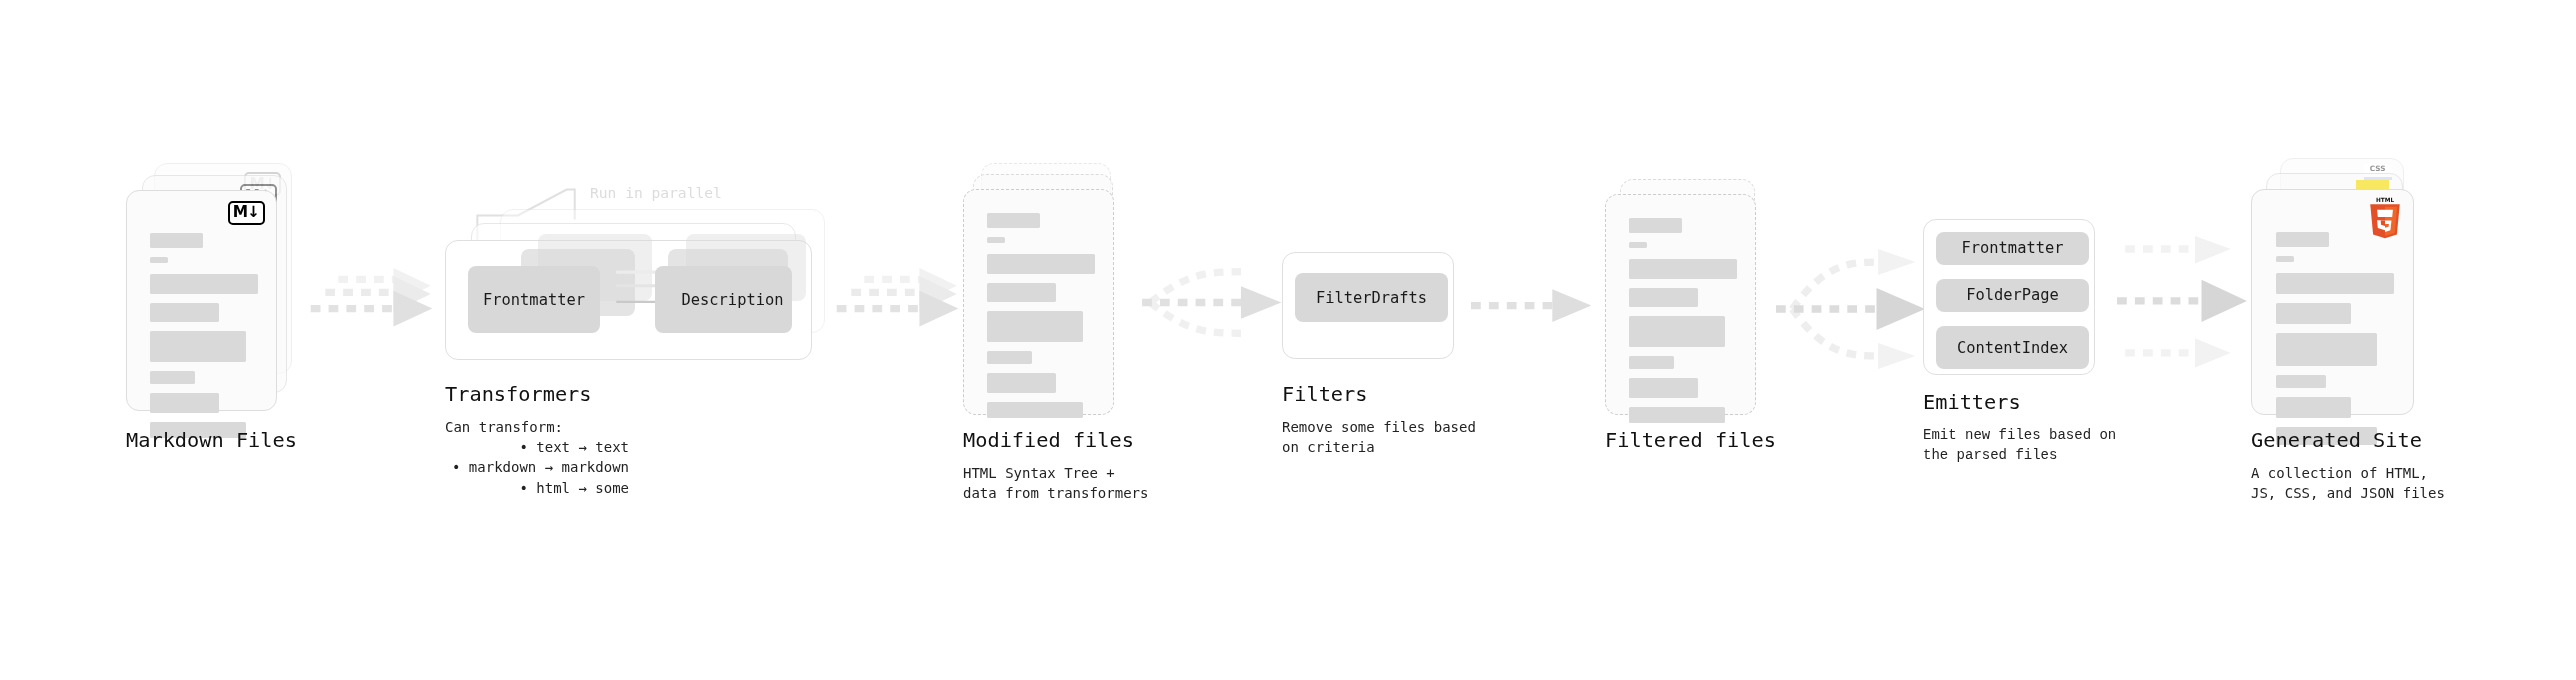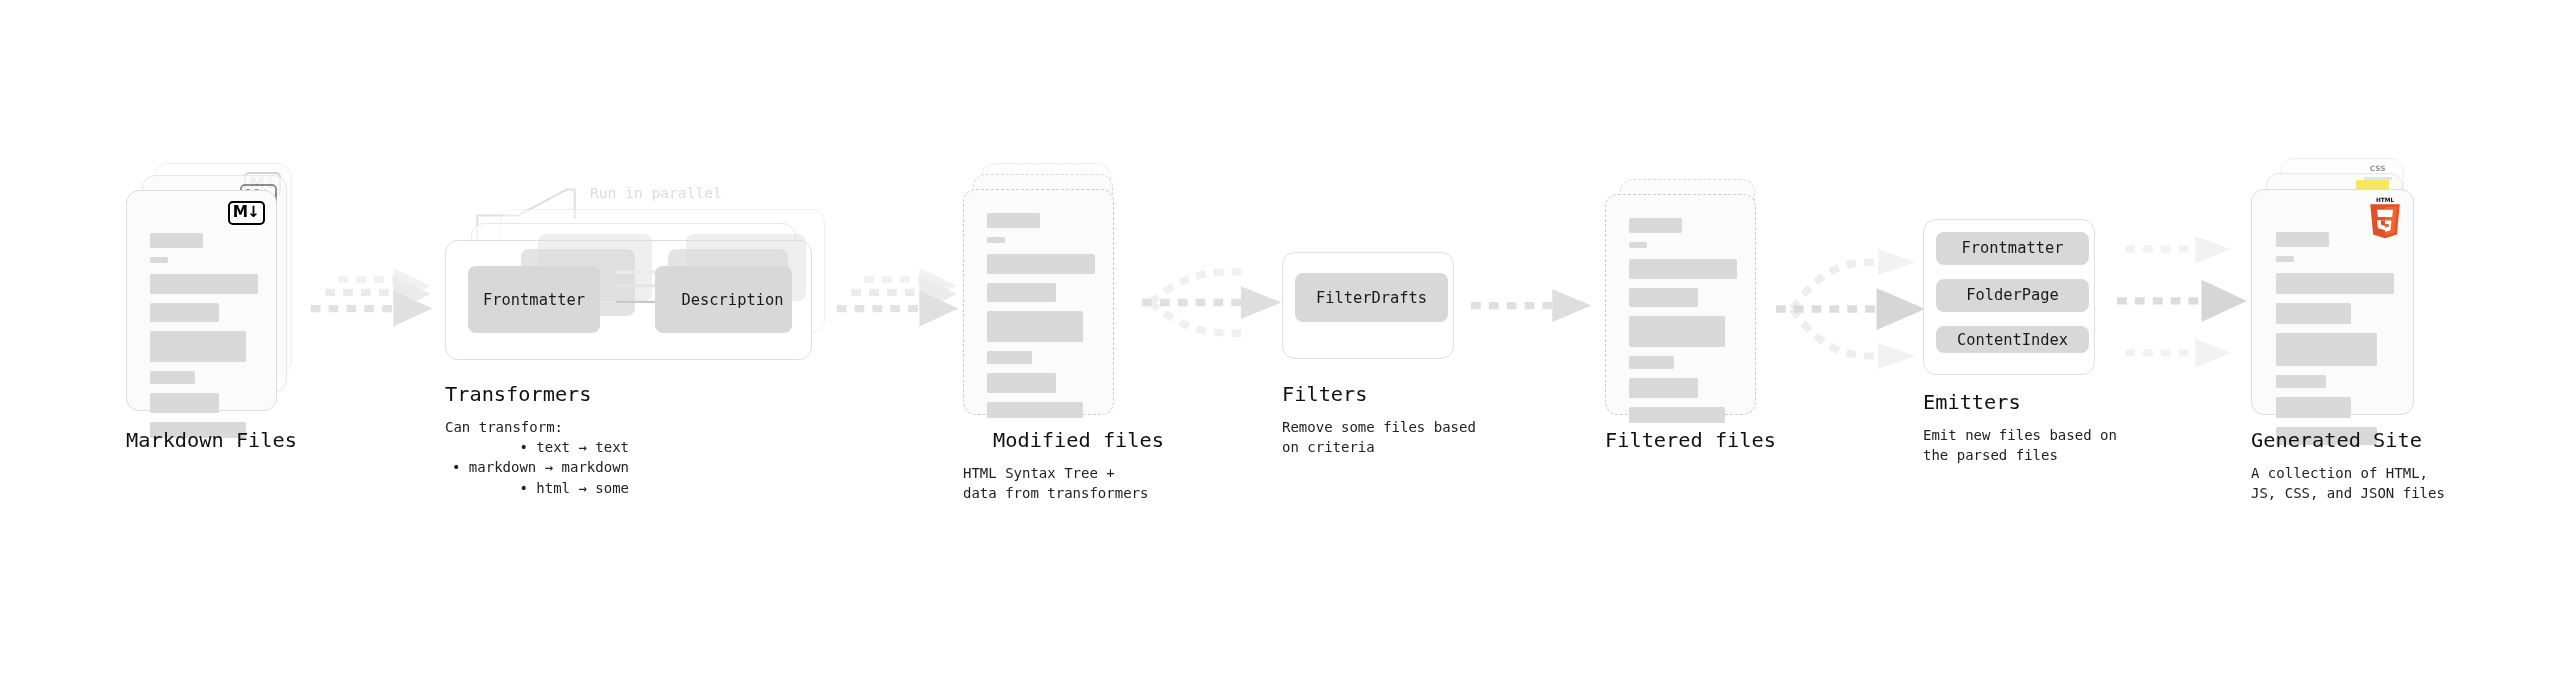--- a/index.html
+++ b/index.html
@@ -195,21 +195,21 @@
           <div class="bar" style="width:100%;height:19.5px;"></div>
           <div class="bar" style="width:64%;height:19.5px;"></div>
           <div class="bar" style="width:89%;height:31px;"></div>
           <div class="bar" style="width:42%;height:13px;"></div>
           <div class="bar" style="width:64%;height:19.5px;"></div>
           <div class="bar" style="width:89%;height:16.3px;"></div>
         </div>
       </div>
     </div>
   </div>
-  <div class="title" style="left:963px; top:428px;margin-left:30px;">Modified files</div>
+  <div class="title" style="left:963px; top:428px;">Modified files</div>
   <div class="subtitle" style="left:963px; top:463px;">HTML Syntax Tree +
 data from transformers</div>
 
   <svg class="arrow-svg" style="left:1142px; top:262px;" width="142" height="81" viewBox="0 0 175 100">
     <g fill="none" stroke-dasharray="12 10" stroke-width="9">
       <path d="M 10 50 C 55 14, 80 12, 122 12" stroke="#f0f0f0"></path>
       <path d="M 10 50 C 55 86, 80 88, 122 88" stroke="#f0f0f0"></path>
       <line x1="0" y1="50" x2="128" y2="50" stroke="#e0e0e0"></line>
     </g>
     <polygon points="122,30 172,50 122,70" fill="#dedede"></polygon>
@@ -255,24 +255,24 @@
     </g>
     <polygon points="126,6 172,22 126,38" fill="#f2f2f2"></polygon>
     <polygon points="124,54 184,80 124,106" fill="#d6d6d6"></polygon>
     <polygon points="126,122 172,138 126,154" fill="#f2f2f2"></polygon>
   </svg>
 
   <div class="node" style="left:1923px; top:219px;">
     <div class="proc-box" style="left:0; top:0; width:172px; height:156px;"></div>
     <div class="pill" style="left:13px; top:13px; width:153px; height:32.5px;">Frontmatter</div>
     <div class="pill" style="left:13px; top:60px; width:153px; height:32.5px;">FolderPage</div>
-    <div class="pill" style="left:13px; top:107px; width:153px; height:27px;">ContentIndex</div>
+    <div class="pill" style="left:13px; top:107px; width:153px; height:43px;">ContentIndex</div>
   </div>
   <div class="title" style="left:1923px; top:390px;">Emitters</div>
-  <div class="subtitle" style="left:1923px; top:425px;">Emit new files based on
+  <div class="subtitle" style="left:1923px; top:425px;font-family:Liberation Mono, monospace;">Emit new files based on
 the parsed files</div>
 
   <svg class="arrow-svg" style="left:2117px; top:236px;" width="130" height="138" viewBox="0 0 160 170">
     <g stroke-dasharray="12 10" stroke-width="9" fill="none">
       <line x1="10" y1="16" x2="100" y2="16" stroke="#f2f2f2"></line>
       <line x1="0" y1="80" x2="110" y2="80" stroke="#dcdcdc"></line>
       <line x1="10" y1="144" x2="100" y2="144" stroke="#f2f2f2"></line>
     </g>
     <polygon points="96,0 140,16 96,34" fill="#f2f2f2"></polygon>
     <polygon points="104,54 160,80 104,106" fill="#d6d6d6"></polygon>

